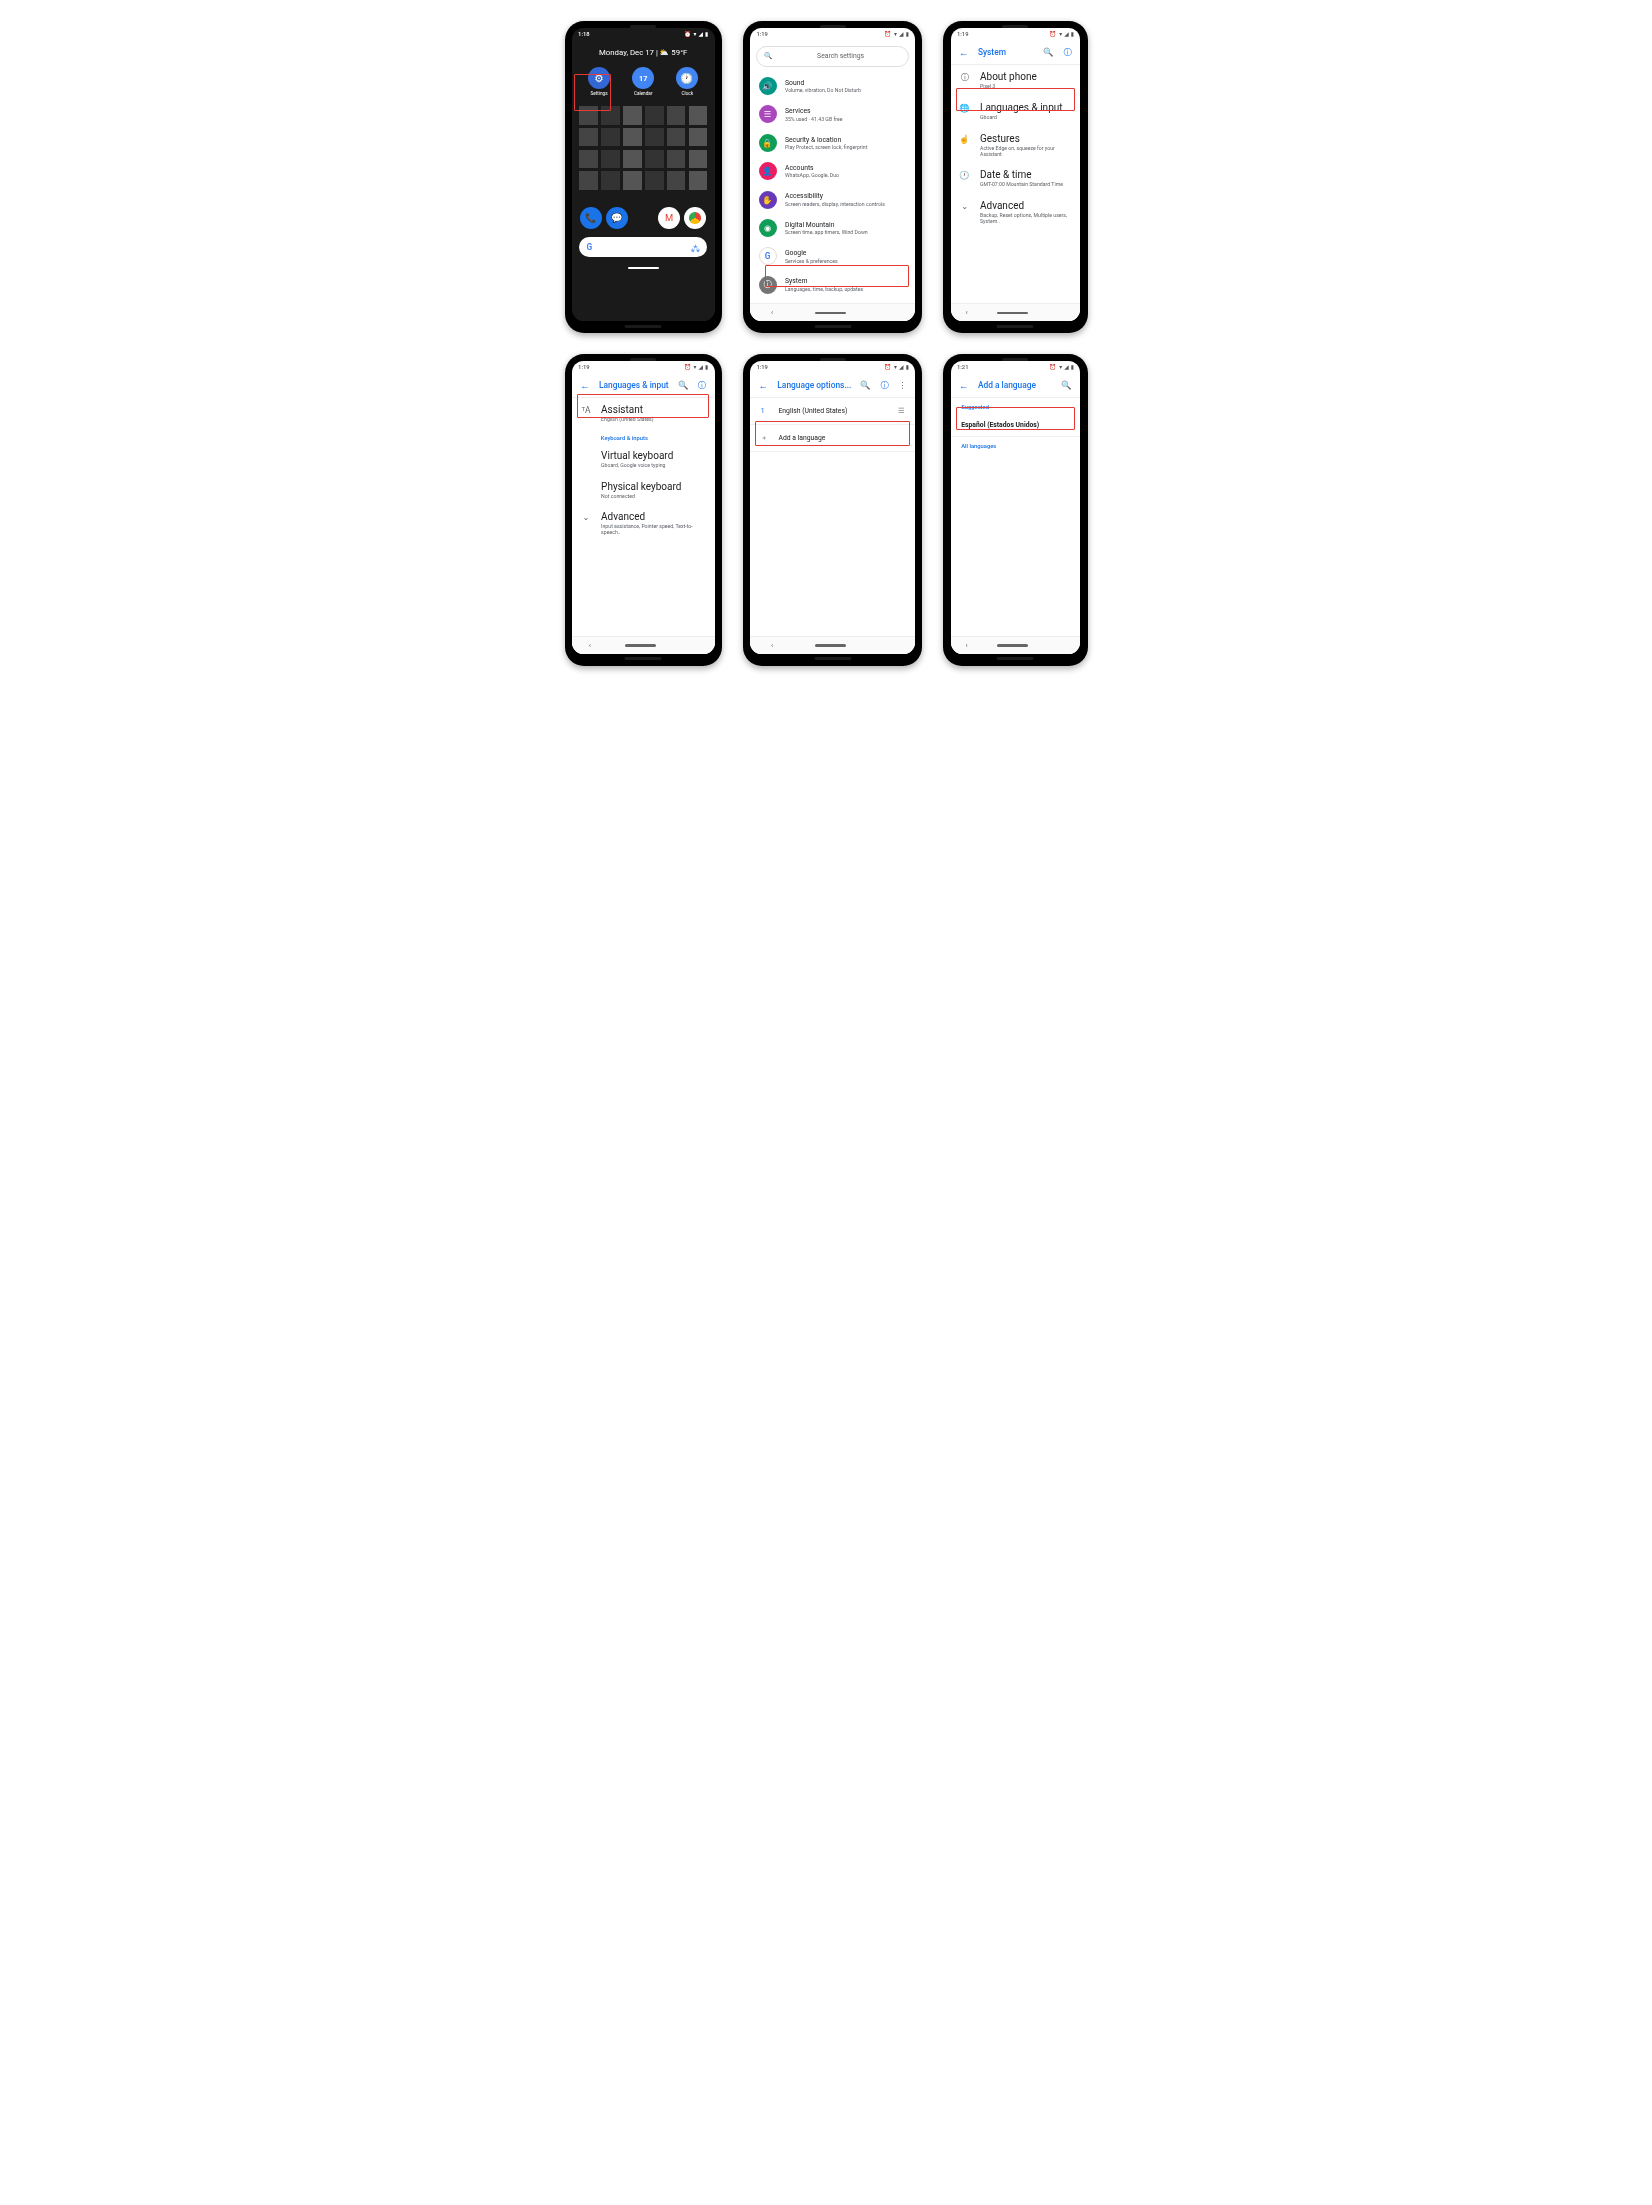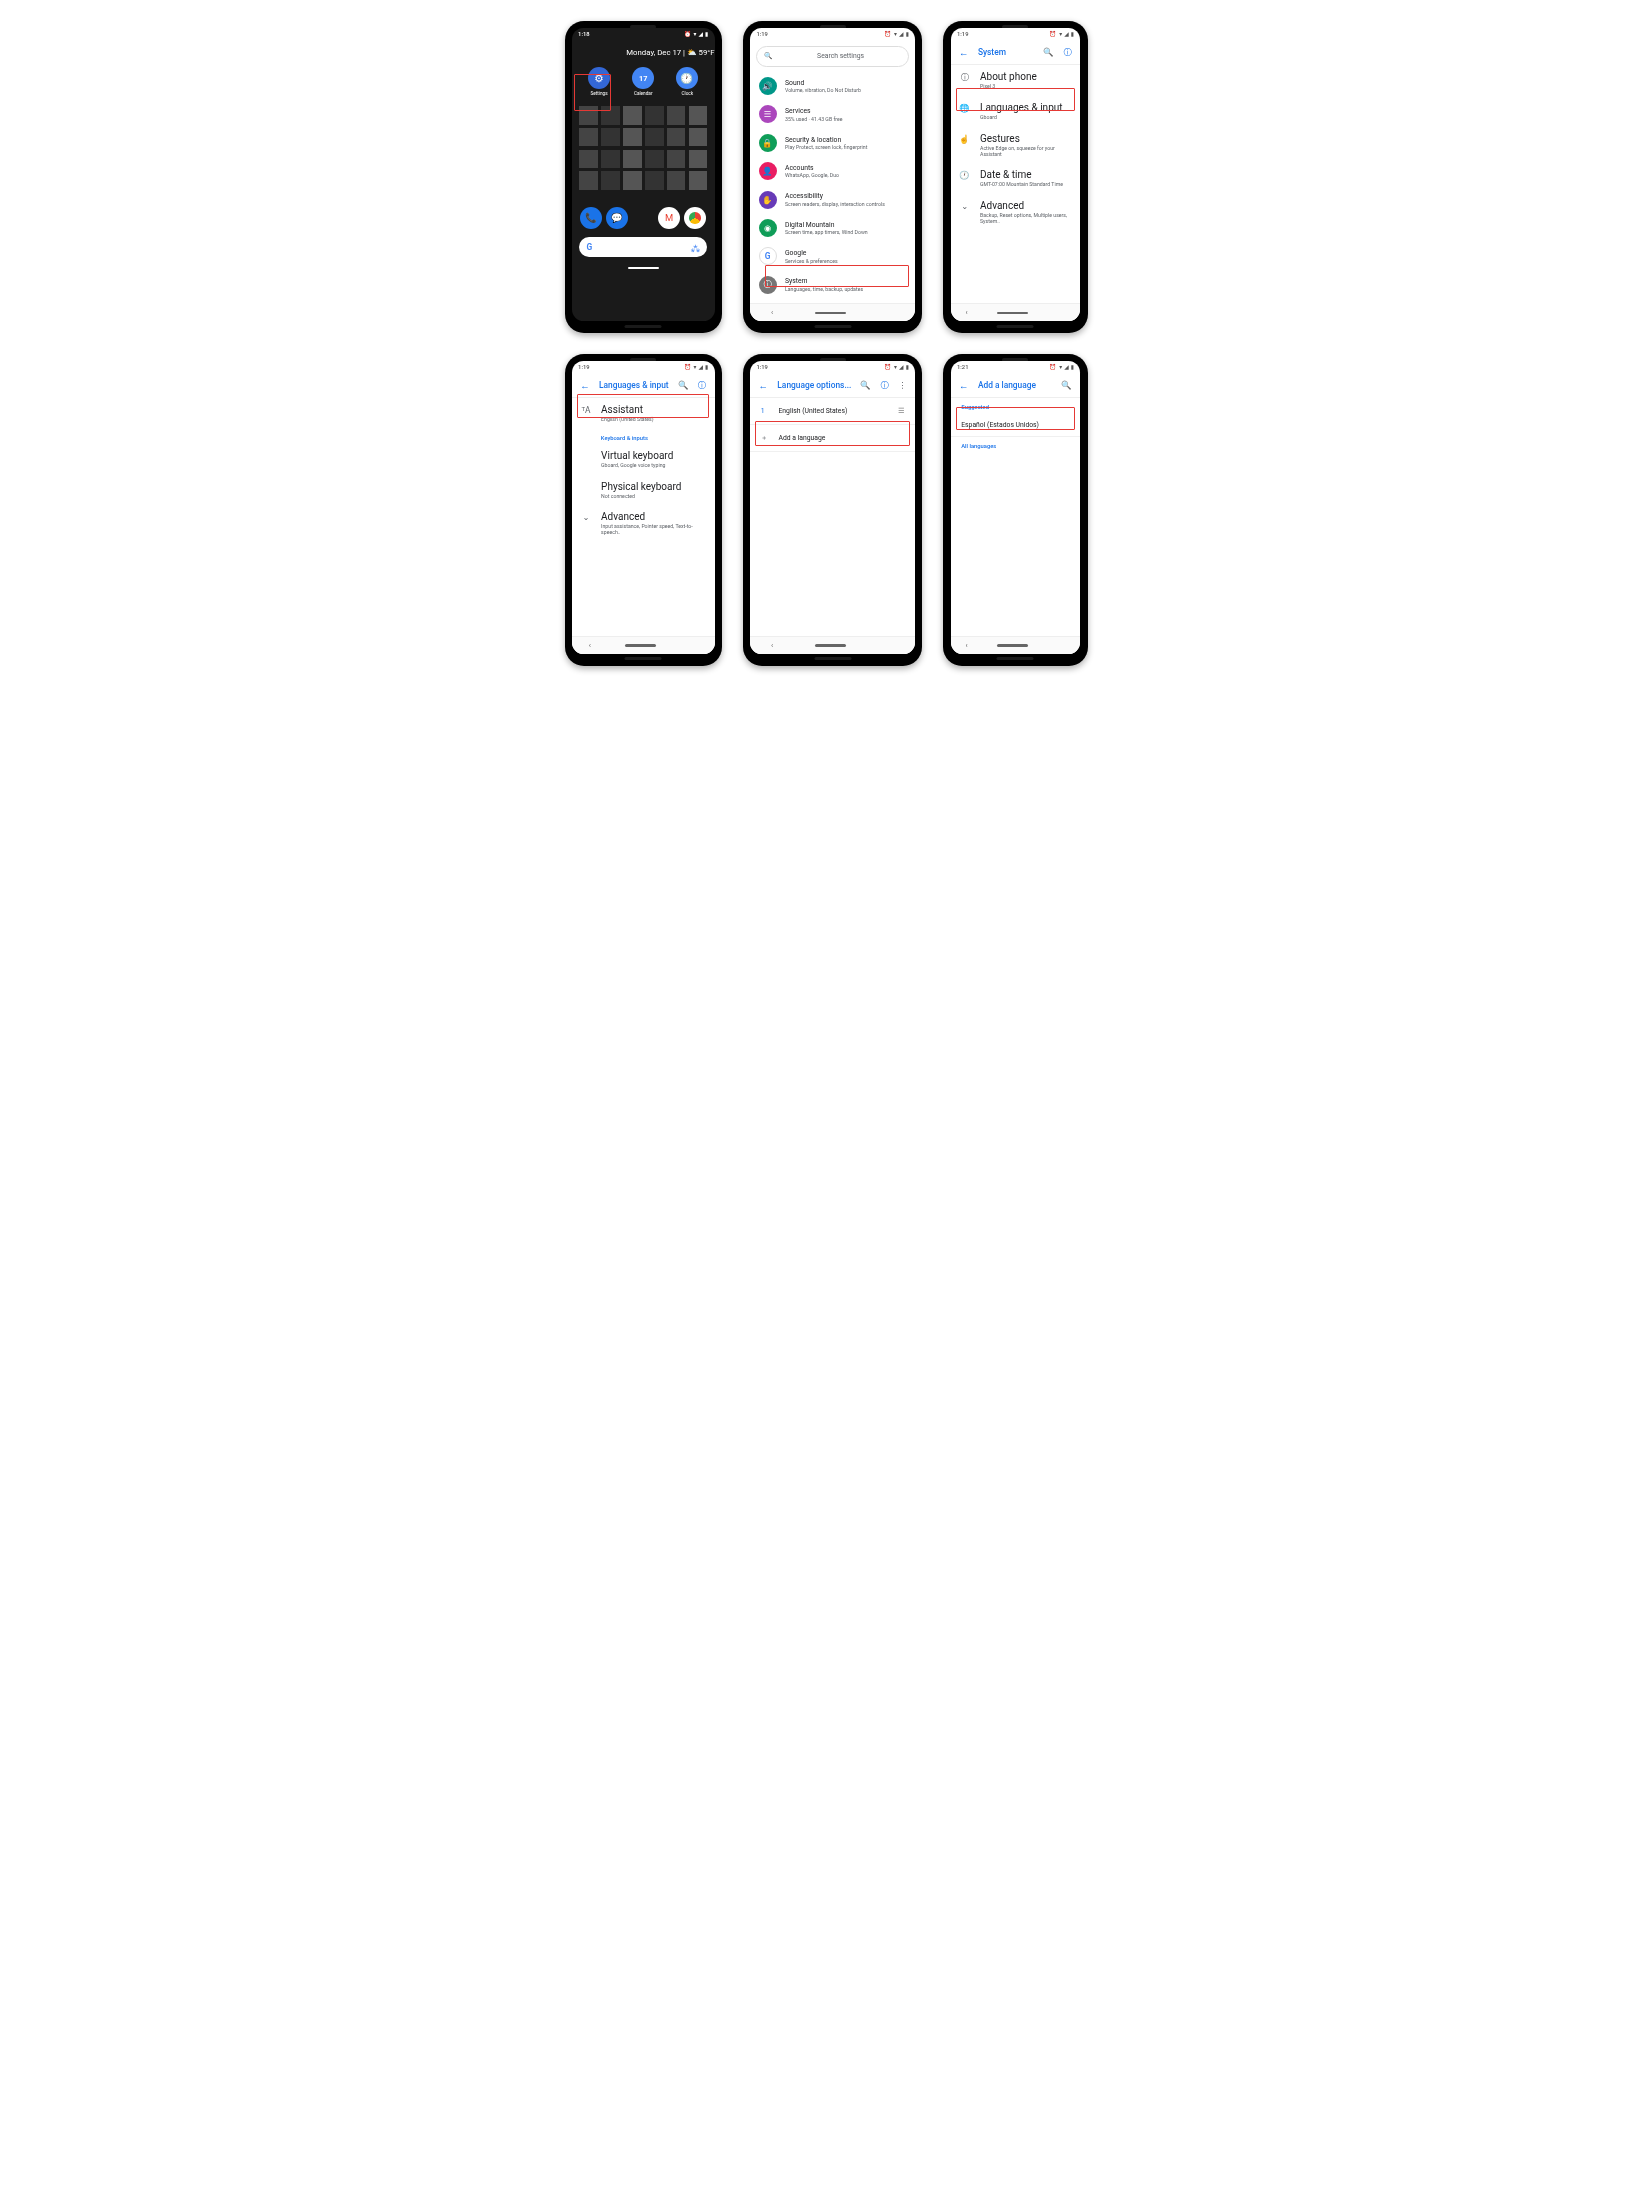--- a/index.html
+++ b/index.html
@@ -9,21 +9,21 @@
   .phone::before{content:"";position:absolute;top:4.2px;left:50%;transform:translateX(-50%);width:26px;height:4.2px;background:#1a1a1a;border-radius:2.1px;}
   .phone::after{content:"";position:absolute;bottom:5.2px;left:50%;transform:translateX(-50%);width:37px;height:3.1px;background:#1a1a1a;border-radius:1.6px;}
   .screen{background:#fff;border-radius:11.5px;overflow:hidden;height:293px;position:relative;display:flex;flex-direction:column;}
   .screen.dark{background:#1a1a1a;}
   .status-bar{display:flex;justify-content:space-between;align-items:center;padding:3.1px 6.3px;font-size:5.8px;font-weight:500;}
   .status-bar.light{color:#fff;}
   .status-bar.dark{color:#555;}
   .status-icons{display:flex;gap:2.1px;align-items:center;}
   .status-icons span{font-size:5.8px;}
   
-  .home-date{color:#fff;text-align:right;font-size:7.8px;font-weight:400;padding:7.3px 0 10.5px;}
+  .home-date{color:#fff;text-align:center;font-size:7.8px;font-weight:400;padding:7.3px 0 10.5px;}
   .home-apps{display:flex;justify-content:space-around;padding:0 5.2px;}
   .app-icon{display:flex;flex-direction:column;align-items:center;gap:2.1px;}
   .app-icon .circ{width:22px;height:22px;border-radius:50%;display:flex;align-items:center;justify-content:center;background:#fff;color:#3367d6;font-size:10.5px;}
   .app-icon .lbl{color:#fff;font-size:4.7px;}
   .blur-grid{display:grid;grid-template-columns:repeat(6,1fr);gap:3.1px;padding:9.4px 7.3px;}
   .blur-grid div{aspect-ratio:1;background:#333;}
   .blur-grid div:nth-child(odd){background:#444;}
   .blur-grid div:nth-child(3n){background:#555;}
   .dock{display:flex;justify-content:space-around;padding:7.3px 6.3px 3.1px;}
   .dock .circ{width:22px;height:22px;border-radius:50%;display:flex;align-items:center;justify-content:center;font-size:9.4px;color:#fff;}
@@ -51,21 +51,21 @@
   .sys-row .sub{font-size:5.2px;color:#5f6368;margin-top:1px;}
   .section-head{color:#1a73e8;font-size:5.8px;font-weight:500;padding:6.3px 8.4px 3.1px 29px;}
   .section-head.tight{padding-left:10.5px;}
   .navbar{height:18px;display:flex;align-items:center;justify-content:space-around;border-top:0.5px solid #eee;background:#fafafa;}
   .navbar .pill{width:31px;height:2.6px;background:#666;border-radius:1.6px;}
   .navbar .tri{color:#666;font-size:7.3px;}
   .lang-row{display:flex;align-items:center;padding:8.4px 10.5px;gap:10.5px;border-bottom:0.5px solid #f0f0f0;}
   .lang-row .num{color:#1a73e8;font-size:6.8px;width:7.3px;}
   .lang-row .lbl{flex:1;font-size:6.8px;color:#202124;}
   .lang-row .drag{color:#888;font-size:7.3px;}
-  .simple-row{padding:7.3px 10.5px;font-size:6.8px;color:#202124;border-bottom:0.5px solid #f0f0f0;}
+  .simple-row{padding:7.3px 10.5px;font-size:6.8px;color:#202124;border-bottom:0.5px solid #f0f0f0;font-weight:bold;}
   
   .hl{border:1px solid #e53935;position:absolute;pointer-events:none;border-radius:1px;}
   .g-logo{font-weight:bold;}
   .g-logo .b{color:#4285F4}
 </style>
 </head>
 <body>
 
 <div class="grid">
 

